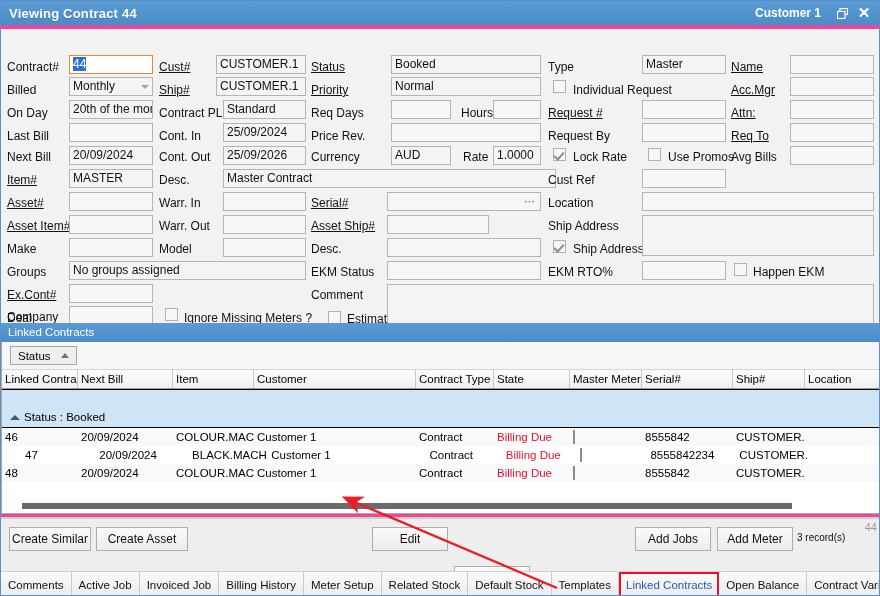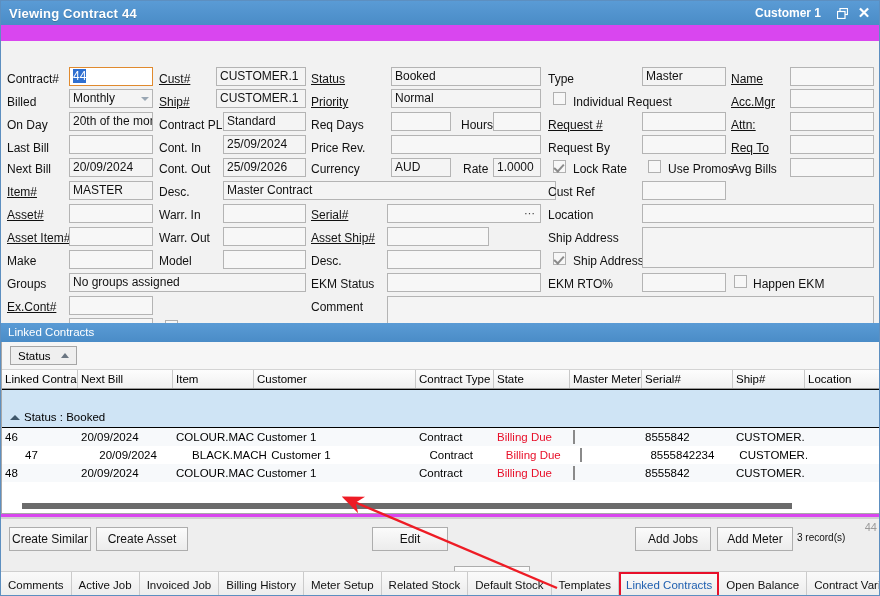--- a/index.html
+++ b/index.html
@@ -8,21 +8,21 @@
     width: 880px; height: 596px;
     overflow: hidden;
     font-family: "Liberation Sans", sans-serif;
     font-size: 12px;
     color: #000;
     background: #f0f0f0;
   }
   .window {
     position: relative;
     width: 880px; height: 596px;
-    background: #d946ef;
+    background: #ec4899;
     border: 1px solid #5d8fc0;
     overflow: hidden;
   }
   
   .titlebar {
     position: absolute; left: 0; top: 0; width: 880px; height: 24px;
     background: linear-gradient(to bottom, #5a9bd5 0%, #4a8cc7 100%);
     display: flex; align-items: center;
     color: #fff;
   }
@@ -36,21 +36,21 @@
   }
   .tb-btn {
     width: 22px; height: 22px; display: flex; align-items: center; justify-content: center;
     font-size: 13px; color: #fff; cursor: default;
   }
   .tb-btn.restore svg { display: block; }
   .tb-btn.close { font-size: 15px; font-weight: bold; margin-right: 6px; }
 
   
   .form {
-    position: absolute; left: 0; top: 40px; width: 880px; height: 382px;
+    position: absolute; left: 0; top: 28px; width: 880px; height: 382px;
     background: #f2f2f2;
   }
   .lbl {
     position: absolute; font-size: 12px; color: #111; white-space: nowrap;
     line-height: 14px;
   }
   .fld {
     position: absolute;
     background: #f4f4f4;
     border: 1px solid #b4b4b4;

